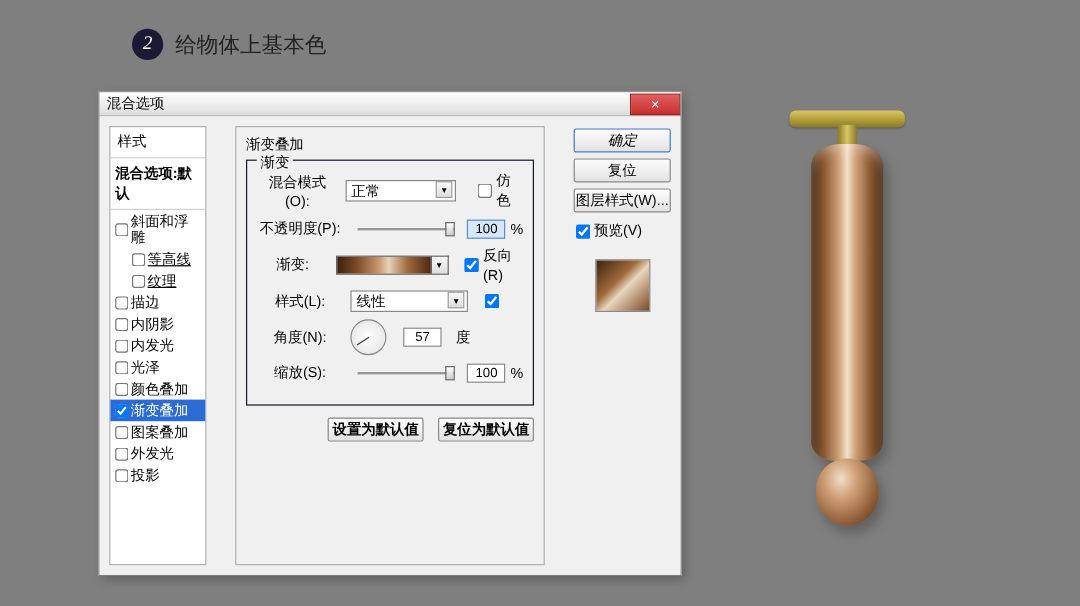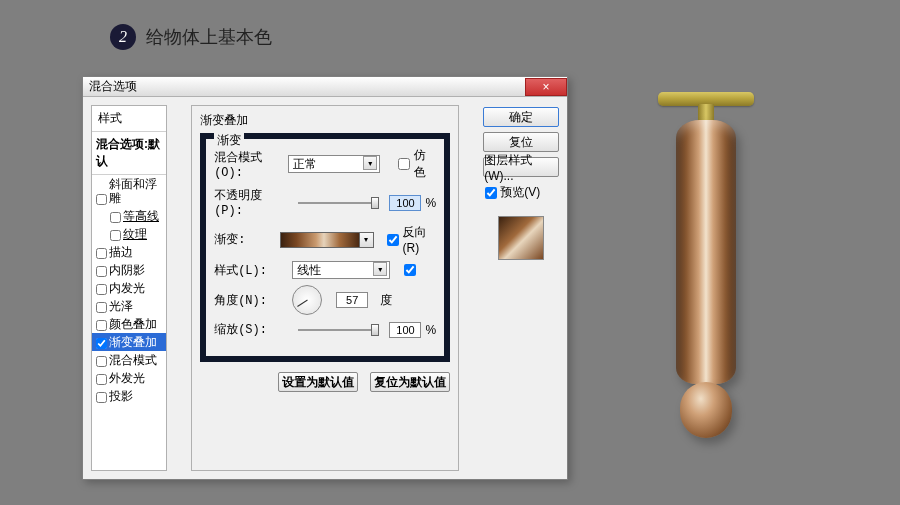--- a/index.html
+++ b/index.html
@@ -42,41 +42,41 @@
     border: 1px solid #a02020;
   }
   .dialog-body { display: flex; height: calc(100% - 20px); padding: 8px; gap: 24px; background: #f0f0f0; }
   .sidebar {
     width: 90px; border: 1px solid #b0b0b0; background: #fff;
     display: flex; flex-direction: column;
   }
   .sidebar-title { padding: 4px 6px; border-bottom: 1px solid #d0d0d0; }
   .sidebar-sub { padding: 4px 4px; border-bottom: 1px solid #d0d0d0; font-weight: bold; }
   .sidebar-item {
-    padding: 2px 4px 2px 4px; display: flex; align-items: flex-end; gap: 2px;
+    padding: 2px 4px 2px 4px; display: flex; align-items: center; gap: 2px;
     cursor: pointer; line-height: 14px;
   }
   .sidebar-item.sel { background: #2b6bd6; color: #fff; }
   .sidebar-item input[type=checkbox] { width: 11px; height: 11px; }
   .sidebar-item.indent { padding-left: 18px; text-decoration: underline; }
 
   .center {
     flex: 1; border: 1px solid #b0b0b0; background: #f0f0f0;
     padding: 6px 8px;
   }
   .center-title { margin-bottom: 4px; }
   .fieldset {
-    border: 6px solid #0f172a; padding: 8px 8px 12px 8px;
+    border: 1px solid #0f172a; padding: 8px 8px 12px 8px;
     position: relative; margin-bottom: 10px; background: #f0f0f0;
   }
   .fieldset-legend {
     position: absolute; top: -7px; left: 8px; background: #f0f0f0; padding: 0 3px;
   }
   .row { display: flex; align-items: center; margin-bottom: 6px; gap: 4px; }
-  .row-label { width: 74px; text-align: left; padding-right: 2px; font-family: Liberation Mono, monospace; }
+  .row-label { width: 74px; text-align: center; padding-right: 2px; }
   .select {
     height: 18px; border: 1px solid #888; background: #fff;
     display: flex; align-items: flex-start; justify-content: space-between;
     padding: 0 2px 0 4px; cursor: pointer;
   }
   .select.w1 { width: 98px; }
   .select .arrow {
     width: 14px; height: 14px; background: linear-gradient(#f8f8f8,#ddd);
     border: 1px solid #999; display:flex; align-items:center; justify-content:center;
     font-size: 8px;
@@ -204,21 +204,21 @@
       <div class="sidebar-item">
         <input type="checkbox" class="chk" style="">
         <span>颜色叠加</span>
       </div>
       <div class="sidebar-item sel">
         <input type="checkbox" class="chk" checked="" style="">
         <span>渐变叠加</span>
       </div>
       <div class="sidebar-item">
         <input type="checkbox" class="chk" style="">
-        <span>混合模式</span>
+        <span>图案叠加</span>
       </div>
       <div class="sidebar-item">
         <input type="checkbox" class="chk" style="">
         <span>外发光</span>
       </div>
       <div class="sidebar-item">
         <input type="checkbox" class="chk" style="">
         <span>投影</span>
       </div>
     </div>
@@ -289,21 +289,21 @@
         </div>
       </div>
 
       <div class="btn-row">
         <div class="win-btn">设置为默认值</div>
         <div class="win-btn">复位为默认值</div>
       </div>
     </div>
 
     <div class="right-panel">
-      <div class="win-btn" style="border-color:#3a7bd5;">确定</div>
+      <div class="win-btn" style="border-color:#3a7bd5;font-style:italic;">确定</div>
       <div class="win-btn">复位</div>
       <div class="win-btn">图层样式(W)...</div>
       <div class="preview-row">
         <input type="checkbox" class="chk" checked="" style="">
         <span>预览(V)</span>
       </div>
       <div class="thumb"></div>
     </div>
   </div>
 </div>

